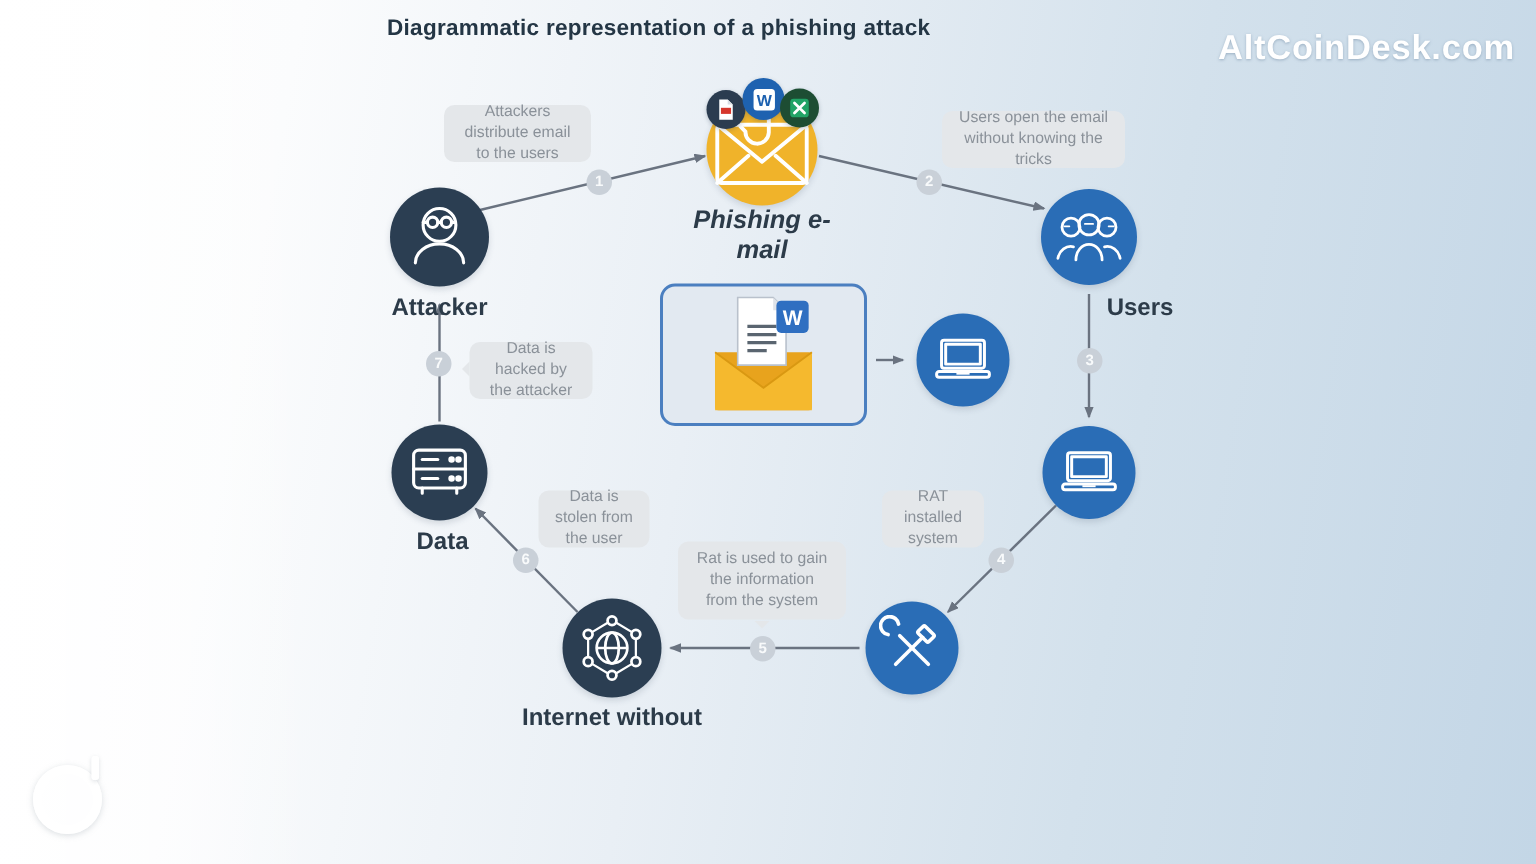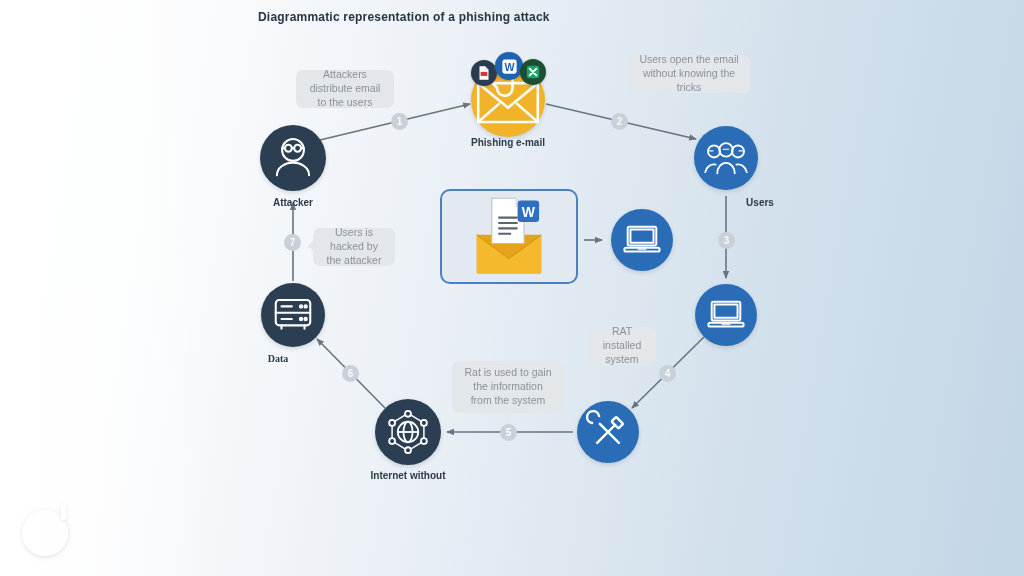--- a/index.html
+++ b/index.html
@@ -1,30 +1,30 @@
 <!DOCTYPE html>
 <html><head>
 <meta charset="utf-8">
 <style>
   html,body{margin:0;padding:0;}
   body{font-family:"Liberation Sans",sans-serif;}
   #stage{position:relative;width:1024px;height:576px;overflow:hidden;
          background:linear-gradient(100deg,#ffffff 0%,#fbfcfd 18%,#e9eff5 45%,#d3e1ec 72%,#c3d6e6 100%);}
   .left-fade{position:absolute;left:0;top:0;width:210px;height:100%;
          background:linear-gradient(to right,rgba(255,255,255,0.95),rgba(255,255,255,0));}
-  .title{position:absolute;left:258px;top:10px;font-size:12px;font-weight:700;color:#243645;letter-spacing:0.2px;}
+  .title{position:absolute;left:258px;top:10px;font-size:15px;font-weight:700;color:#243645;letter-spacing:0.2px;}
   .watermark{position:absolute;left:812px;top:18px;font-size:23px;font-weight:700;color:#ffffff;
          letter-spacing:0.5px;text-shadow:0 1px 2px rgba(110,135,160,0.55);}
   .arrows{position:absolute;left:0;top:0;}
   .node{position:absolute;border-radius:50%;display:flex;align-items:center;justify-content:center;
         box-shadow:0 2px 4px rgba(60,80,100,0.18);}
   .navy{background:#2b3e52;}
   .blue{background:#2a6db6;}
   .yellow{background:#f0b32a;}
-  .nlabel{position:absolute;font-weight:700;font-size:10px;color:#2c3b49;text-align:center;}
+  .nlabel{position:absolute;font-weight:700;font-size:16px;color:#2c3b49;text-align:center;}
   .callout{position:absolute;background:#e4e7ea;border-radius:7px;color:#8a9199;font-size:10.5px;
         line-height:1.32;text-align:center;display:flex;align-items:center;justify-content:center;
         padding:5px 10px;box-sizing:border-box;}
   .tail-left::after{content:"";position:absolute;left:-5px;top:13px;border:5px solid transparent;
         border-right-color:#e4e7ea;border-left:0;}
   .tail-bottom::after{content:"";position:absolute;bottom:-6px;left:50%;margin-left:-5px;
         border:5px solid transparent;border-top-color:#e4e7ea;border-bottom:0;}
   .step{position:absolute;width:17px;height:17px;border-radius:50%;background:#c9d0d8;color:#f8fafb;
         font-size:10px;font-weight:700;display:flex;align-items:center;justify-content:center;}
   .attach-box{position:absolute;left:440px;top:189px;width:138px;height:95px;border:2px solid #4b7fc0;
@@ -38,20 +38,21 @@
         background:rgba(255,255,255,0.95);border-radius:2px;box-shadow:0 1px 3px rgba(150,160,170,0.3);}
 </style>
 </head>
 <body>
 
 <div id="stage">
 
   <div class="left-fade"></div>
 
   <div class="title">Diagrammatic representation of a phishing attack</div>
+  <div class="watermark">AltCoinDesk.com</div>
 
   <svg class="arrows" width="1024" height="576">
     <defs>
       <marker id="ah" markerWidth="9" markerHeight="8" refX="7" refY="3.2" orient="auto" markerUnits="userSpaceOnUse">
         <path d="M0,0 L8,3.2 L0,6.4 z" fill="#6a7380"></path>
       </marker>
     </defs>
     <g stroke="#6a7380" stroke-width="1.6" fill="none">
       <line x1="320" y1="140" x2="470" y2="104" marker-end="url(#ah)"></line>
       <line x1="546" y1="104" x2="696" y2="139" marker-end="url(#ah)"></line>
@@ -101,21 +102,21 @@
       <rect x="-6" y="-6" width="12" height="12" rx="2" fill="#ffffff"></rect>
       <text x="0" y="3.6" font-size="9" font-weight="bold" fill="#1e62b0" text-anchor="middle" font-family="Liberation Sans, sans-serif">W</text>
     </svg>
   </div>
   <div class="ficon" style="left:520px;top:59px;width:26px;height:26px;background:#1d4d33;">
     <svg viewBox="-8 -8 16 16" width="18" height="18">
       <rect x="-5.5" y="-5.5" width="11" height="11" rx="2" fill="#21a366"></rect>
       <path d="M-3,-3 L3,3 M3,-3 L-3,3" stroke="#ffffff" stroke-width="1.6" stroke-linecap="round"></path>
     </svg>
   </div>
-  <div class="nlabel" style="left:448px;top:137px;width:120px;font-size:10px;">Phishing e-mail</div>
+  <div class="nlabel" style="left:448px;top:137px;width:120px;font-size:17px;font-style:italic;">Phishing e-mail</div>
 
   <div class="node blue" style="left:694px;top:126px;width:64px;height:64px;">
     <svg viewBox="-22 -20 44 40" width="48" height="44">
       <g stroke="#fff" stroke-width="1.7" fill="none" stroke-linecap="round">
         <circle cx="-11" cy="-6" r="5.5"></circle>
         <circle cx="11" cy="-6" r="5.5"></circle>
         <circle cx="0" cy="-7.5" r="6.2"></circle>
         <path d="M-15,-6.5 h3 M-2.5,-8 h5 M12,-6.5 h3" stroke-width="1.1"></path>
         <path d="M-19,13 a8,9 0 0 1 9.5,-7"></path>
         <path d="M19,13 a8,9 0 0 0 -9.5,-7"></path>
@@ -201,25 +202,26 @@
         <path d="M-10,-7.5 H-1"></path>
         <circle cx="7" cy="-7.5" r="1" fill="#fff"></circle>
         <circle cx="11" cy="-7.5" r="1" fill="#fff"></circle>
         <path d="M-10,3.5 H-1"></path>
         <circle cx="7" cy="3.5" r="1" fill="#fff"></circle>
         <circle cx="11" cy="3.5" r="1" fill="#fff"></circle>
         <path d="M-10,9 v3 M10,9 v3"></path>
       </g>
     </svg>
   </div>
-  <div class="nlabel" style="left:228px;top:353px;width:100px;font-family:Liberation Serif, serif;">Data</div>
+  <div class="nlabel" style="left:245px;top:353px;width:100px;">Data</div>
 
   <div class="callout" style="left:296px;top:70px;width:98px;height:38px;">Attackers distribute email to the users</div>
-  <div class="callout" style="left:628px;top:55px;width:122px;height:38px;">Users open the email without knowing the tricks</div>
-  <div class="callout tail-left" style="left:313px;top:228px;width:82px;height:38px;">Users is hacked by the attacker</div>
+  <div class="callout" style="left:628px;top:74px;width:122px;height:38px;">Users open the email without knowing the tricks</div>
+  <div class="callout tail-left" style="left:313px;top:228px;width:82px;height:38px;">Data is hacked by the attacker</div>
+  <div class="callout" style="left:359px;top:327px;width:74px;height:38px;">Data is stolen from the user</div>
   <div class="callout" style="left:588px;top:327px;width:68px;height:38px;">RAT installed system</div>
   <div class="callout tail-bottom" style="left:452px;top:361px;width:112px;height:52px;">Rat is used to gain the information from the system</div>
 
   <div class="step" style="left:391px;top:113px;">1</div>
   <div class="step" style="left:611px;top:113px;">2</div>
   <div class="step" style="left:718px;top:232px;">3</div>
   <div class="step" style="left:659px;top:365px;">4</div>
   <div class="step" style="left:500px;top:424px;">5</div>
   <div class="step" style="left:342px;top:365px;">6</div>
   <div class="step" style="left:284px;top:234px;">7</div>

